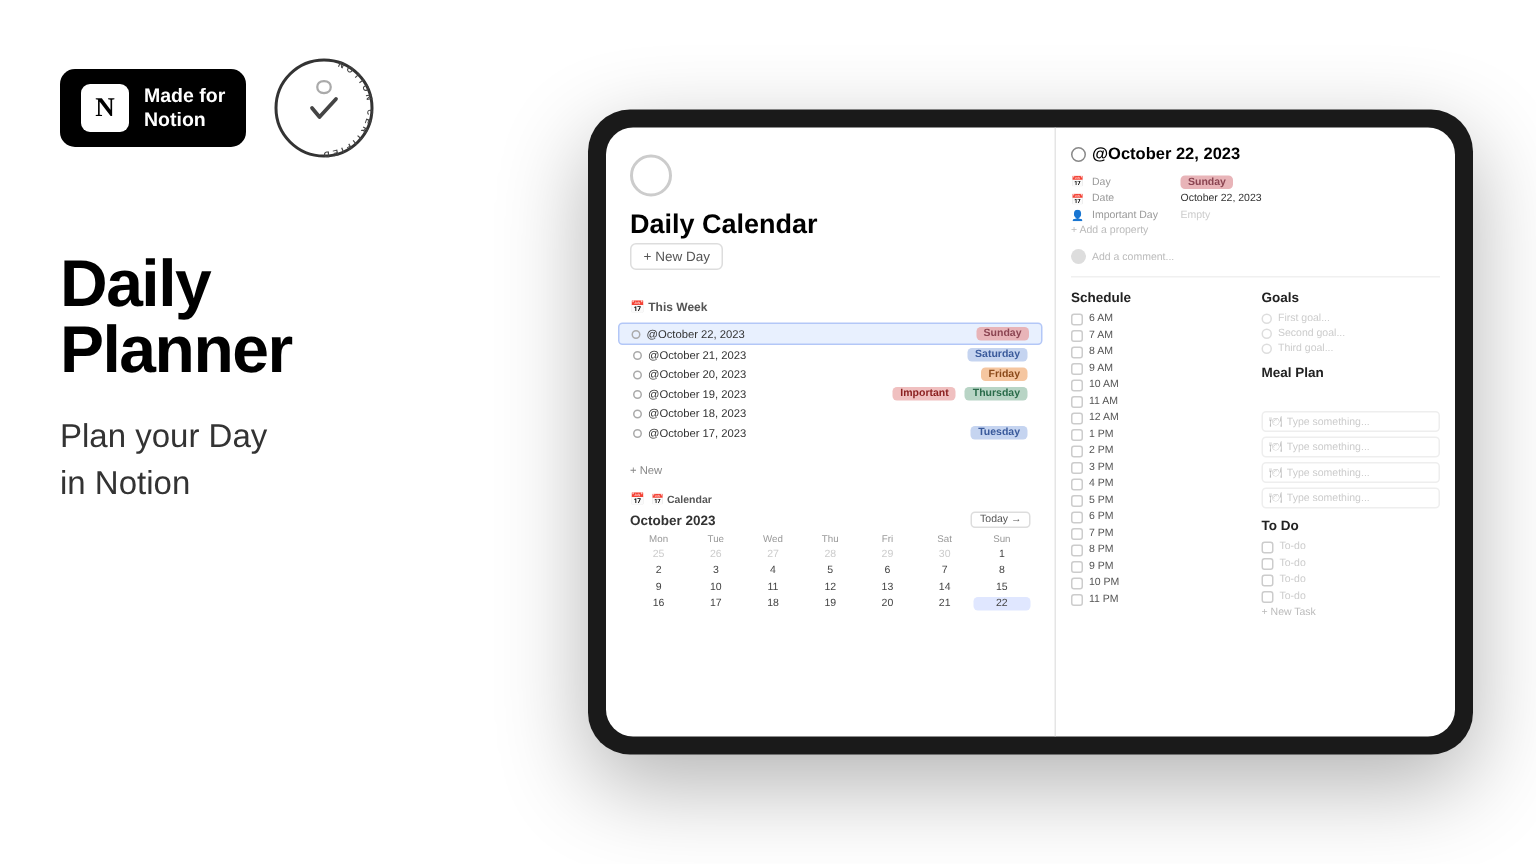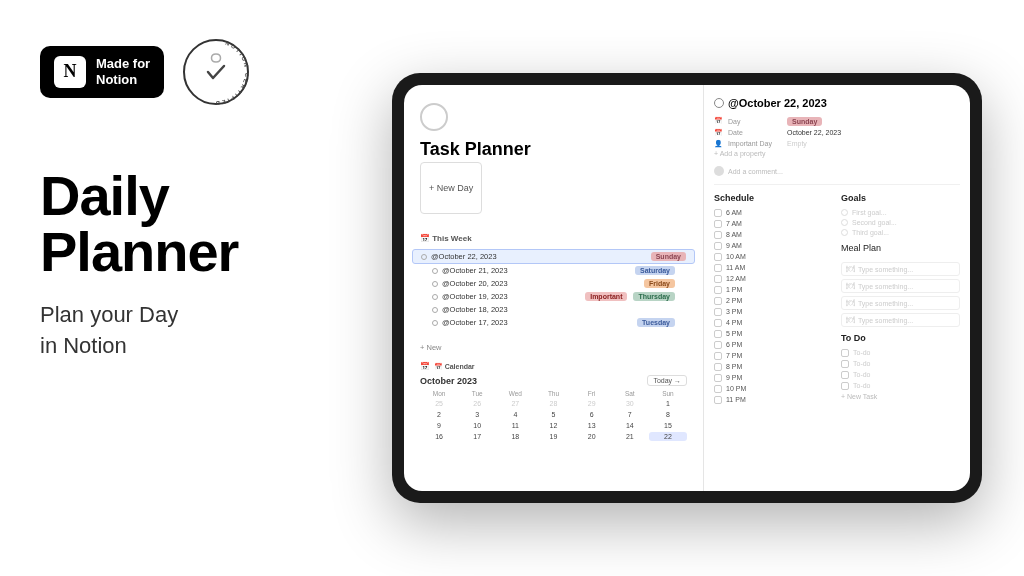--- a/index.html
+++ b/index.html
@@ -62,21 +62,21 @@
     .certified-badge {
       width: 72px;
       height: 72px;
       position: relative;
       display: flex;
       align-items: center;
       justify-content: center;
     }
 
     .main-title {
-      font-size: 56px;
+      font-size: 44px;
       font-weight: 800;
       color: #000;
       line-height: 1.0;
       margin-bottom: 20px;
       letter-spacing: -1px;
     }
 
     .main-subtitle {
       font-size: 22px;
       font-weight: 400;
@@ -146,41 +146,41 @@
     }
 
     .tl-new-day-btn {
       display: flex;
       align-items: center;
       gap: 4px;
       font-size: 9px;
       color: #555;
       border: 1px solid #ddd;
       border-radius: 4px;
-      padding: 20px 8px;
+      padding: 3px 8px;
       margin-bottom: 12px;
       width: fit-content;
     }
 
     .tl-section-label {
       display: flex;
       align-items: center;
       gap: 4px;
       font-size: 8px;
       font-weight: 600;
       color: #555;
       padding: 0 16px;
       margin-bottom: 6px;
       text-align: center;
     }
 
     .tl-row {
       display: flex;
       align-items: center;
-      padding: 2px 28px;
+      padding: 2px 18px;
       font-size: 8px;
       color: #333;
       gap: 4px;
       position: relative;
     }
 
     .tl-row.highlighted {
       background: #e8f0fe;
       border: 1px solid #b3c7f7;
       border-radius: 3px;
@@ -406,23 +406,23 @@
       border-radius: 50%;
       flex-shrink: 0;
     }
 
     .tr-meal-section {
       margin-top: 6px;
     }
 
     .tr-meal-title {
       font-size: 9px;
-      font-weight: 400;
+      font-weight: 700;
       color: #222;
-      margin-bottom: 9px;
+      margin-bottom: 21px;
     }
 
     .tr-meal-input {
       display: flex;
       align-items: center;
       gap: 3px;
       padding: 2px 4px;
       border: 1px solid #eee;
       border-radius: 3px;
       margin-bottom: 3px;
@@ -503,21 +503,21 @@
   <div class="main-subtitle">Plan your Day<br>in Notion</div>
 </div>
 
 <div class="right-section">
   <div class="tablet-mockup">
     <div class="tablet-screen">
 
       <div class="tablet-left">
         <div class="tl-header">
           <div class="tl-icon"></div>
-          <div class="tl-title">Task Planner</div>
+          <div class="tl-title">Daily Calendar</div>
           <div class="tl-new-day-btn">
             <span>+ New Day</span>
           </div>
         </div>
 
         <div class="tl-section-label">
           <span>📅 This Week</span>
         </div>
 
         <div class="tl-row highlighted">

